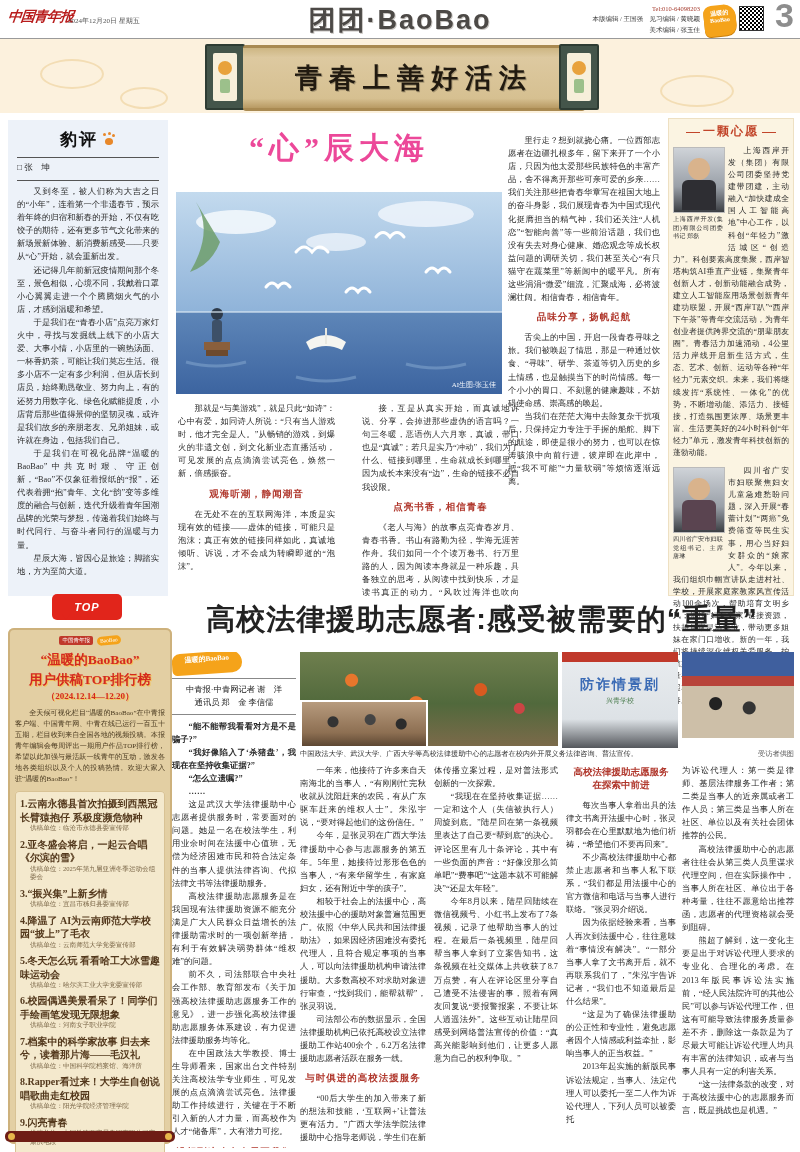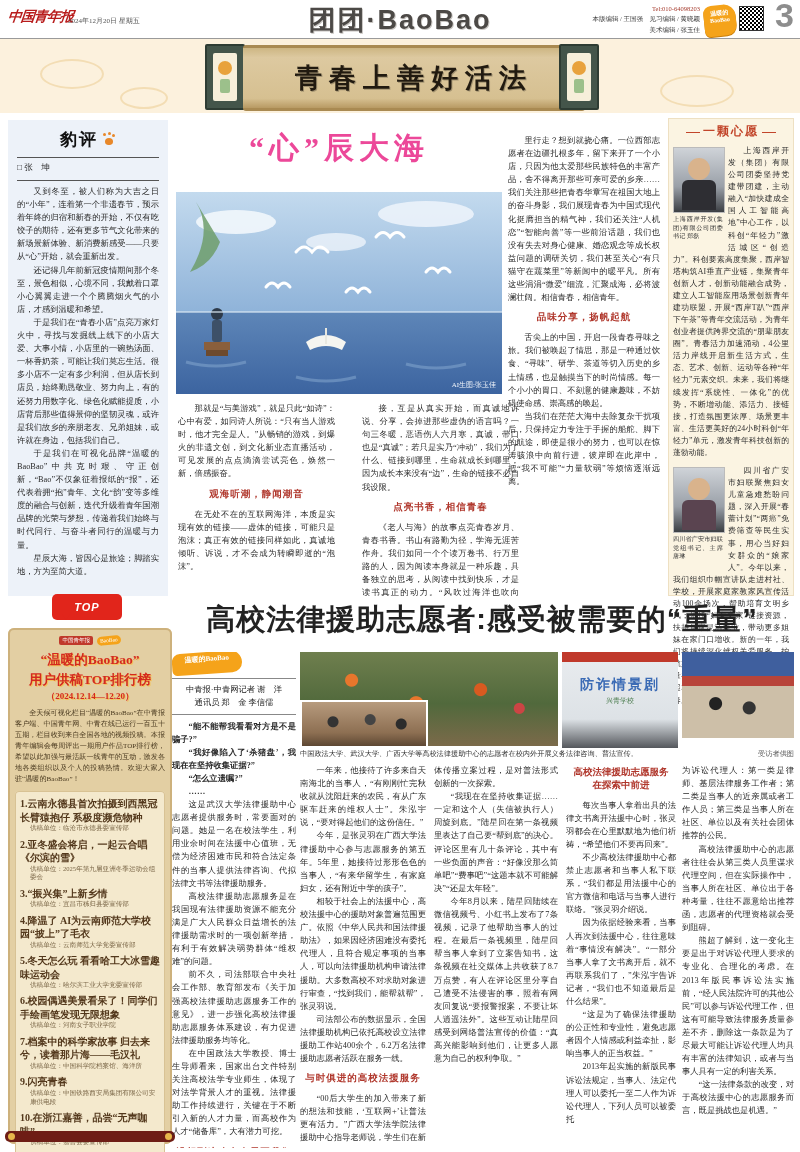--- a/index.html
+++ b/index.html
@@ -340,20 +340,24 @@
       </div>
     <div class="titem">
         <p class="t">6.校园偶遇美景看呆了！同学们手绘画笔发现无限想象</p>
         <p class="s">供稿单位：河南女子职业学院</p>
       </div>
     <div class="titem">
         <p class="t">7.档案中的科学家故事 归去来兮，读着那片海——毛汉礼</p>
         <p class="s">供稿单位：中国科学院档案馆、海洋所</p>
       </div>
     <div class="titem">
+        <p class="t">8.Rapper看过来！大学生自创说唱歌曲走红校园</p>
+        <p class="s">供稿单位：阳光学院经济管理学院</p>
+      </div>
+    <div class="titem">
         <p class="t">9.闪亮青春</p>
         <p class="s">供稿单位：中国铁路西安局集团有限公司安康供电段</p>
       </div>
     <div class="titem">
         <p class="t">10.在浙江嘉善，品尝“无声咖啡”</p>
         <p class="s">供稿单位：嘉善县委宣传部</p>
       </div>
   </div>
   <div class="roller">
       <i class="rl"></i>
@@ -371,21 +375,21 @@
   </div>
   <div class="quotes">
     <p>“能不能帮我看看对方是不是骗子?”</p>
     <p>“我好像陷入了‘杀猪盘’，我现在在坚持收集证据?”</p>
     <p>“怎么立遗嘱?”</p>
     <p>……</p>
   </div>
   <p>这是武汉大学法律援助中心志愿者提供服务时，常要面对的问题。她是一名在校法学生，利用业余时间在法援中心值班，无偿为经济困难市民和符合法定条件的当事人提供法律咨询、代拟法律文书等法律援助服务。</p>
   <p>高校法律援助志愿服务是在我国现有法律援助资源不能充分满足广大人民群众日益增长的法律援助需求时的一项创新举措，有利于有效解决弱势群体“维权难”的问题。</p>
   <p>前不久，司法部联合中央社会工作部、教育部发布《关于加强高校法律援助志愿服务工作的意见》，进一步强化高校法律援助志愿服务体系建设，有力促进法律援助服务均等化。</p>
-  <p>在中国政法大学教授、博士生导师看来，国家出台文件特别关注高校法学专业师生，体现了对法学背景人才的重视。法律援助工作持续进行，关键在于不断引入新的人才力量，而高校作为人才“储备库”，大有潜力可挖。</p>
+  <p>在中国政法大学教授、博士生导师看来，国家出台文件特别关注高校法学专业师生，可见发展的点点滴滴尝试亮色。法律援助工作持续进行，关键在于不断引入新的人才力量，而高校作为人才“储备库”，大有潜力可挖。</p>
   <p class="subhead">没想到这么多人需要我们</p>
 
 </div>
 
 <div class="abs ph ph1"></div>
 <div class="abs ph ph1b"></div>
 <div class="abs ph ph2">
   <div class="ban"></div>
   <div class="sign">防诈情景剧</div>
   <div class="signsub">兴青学校</div>

